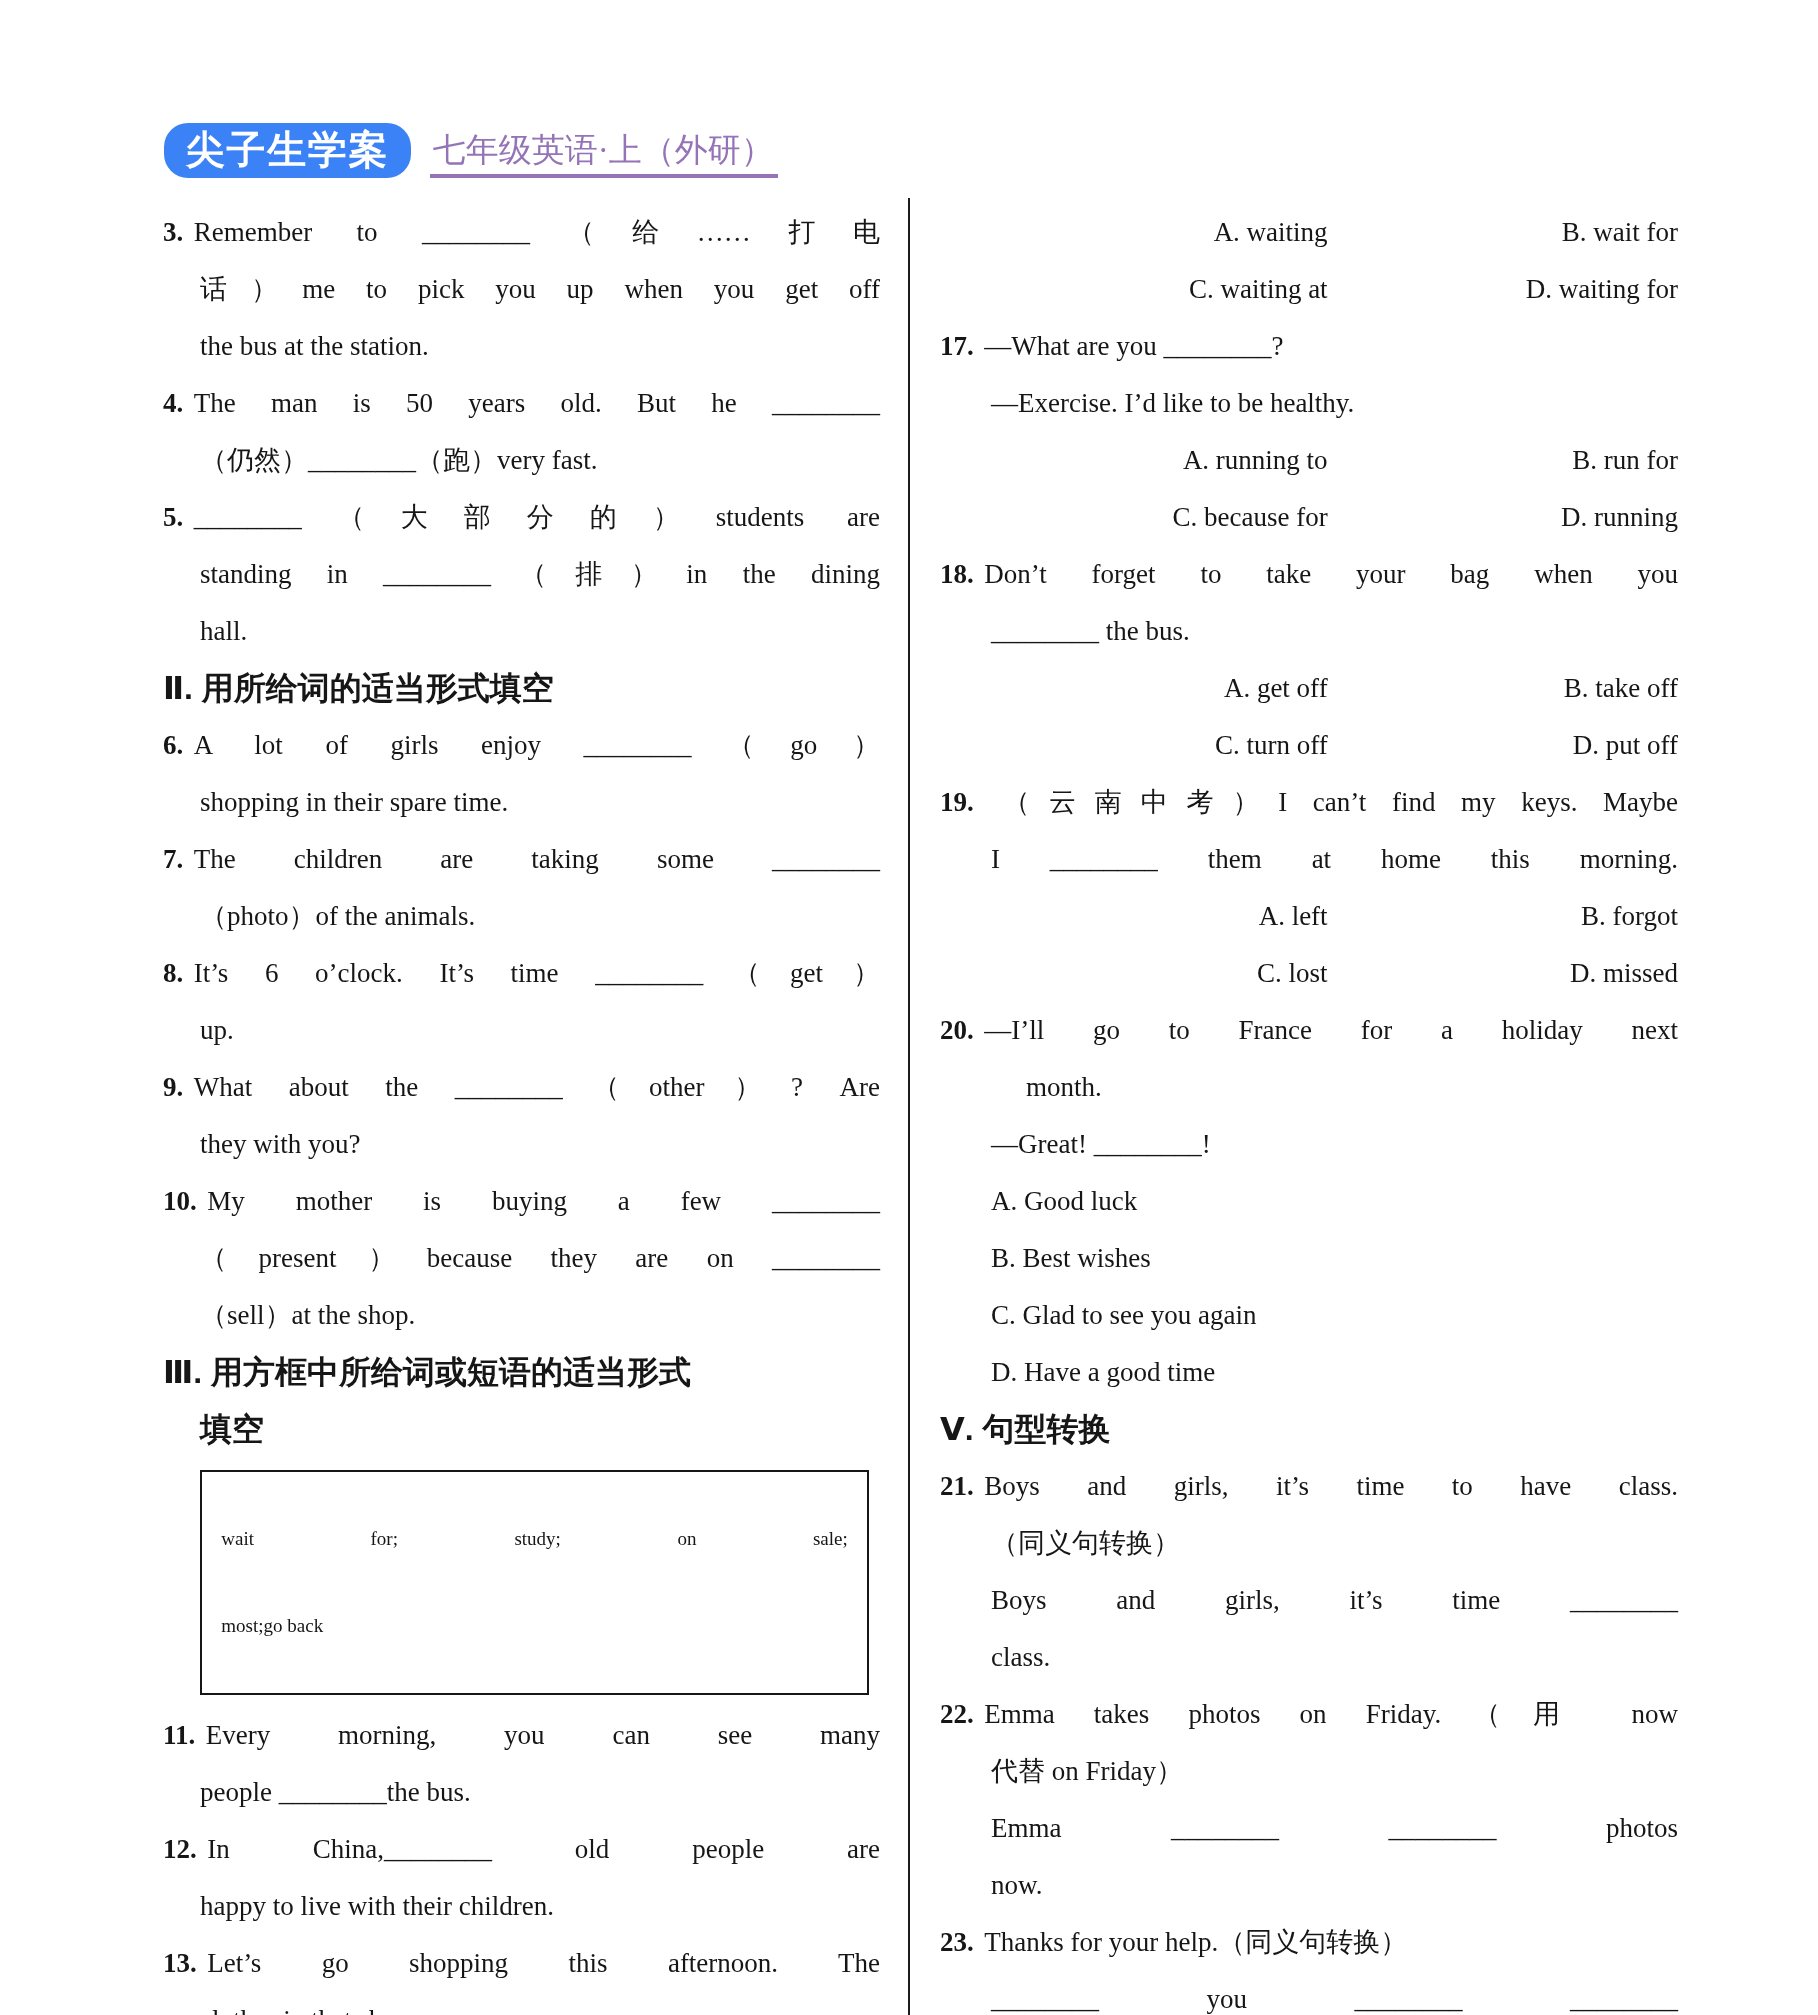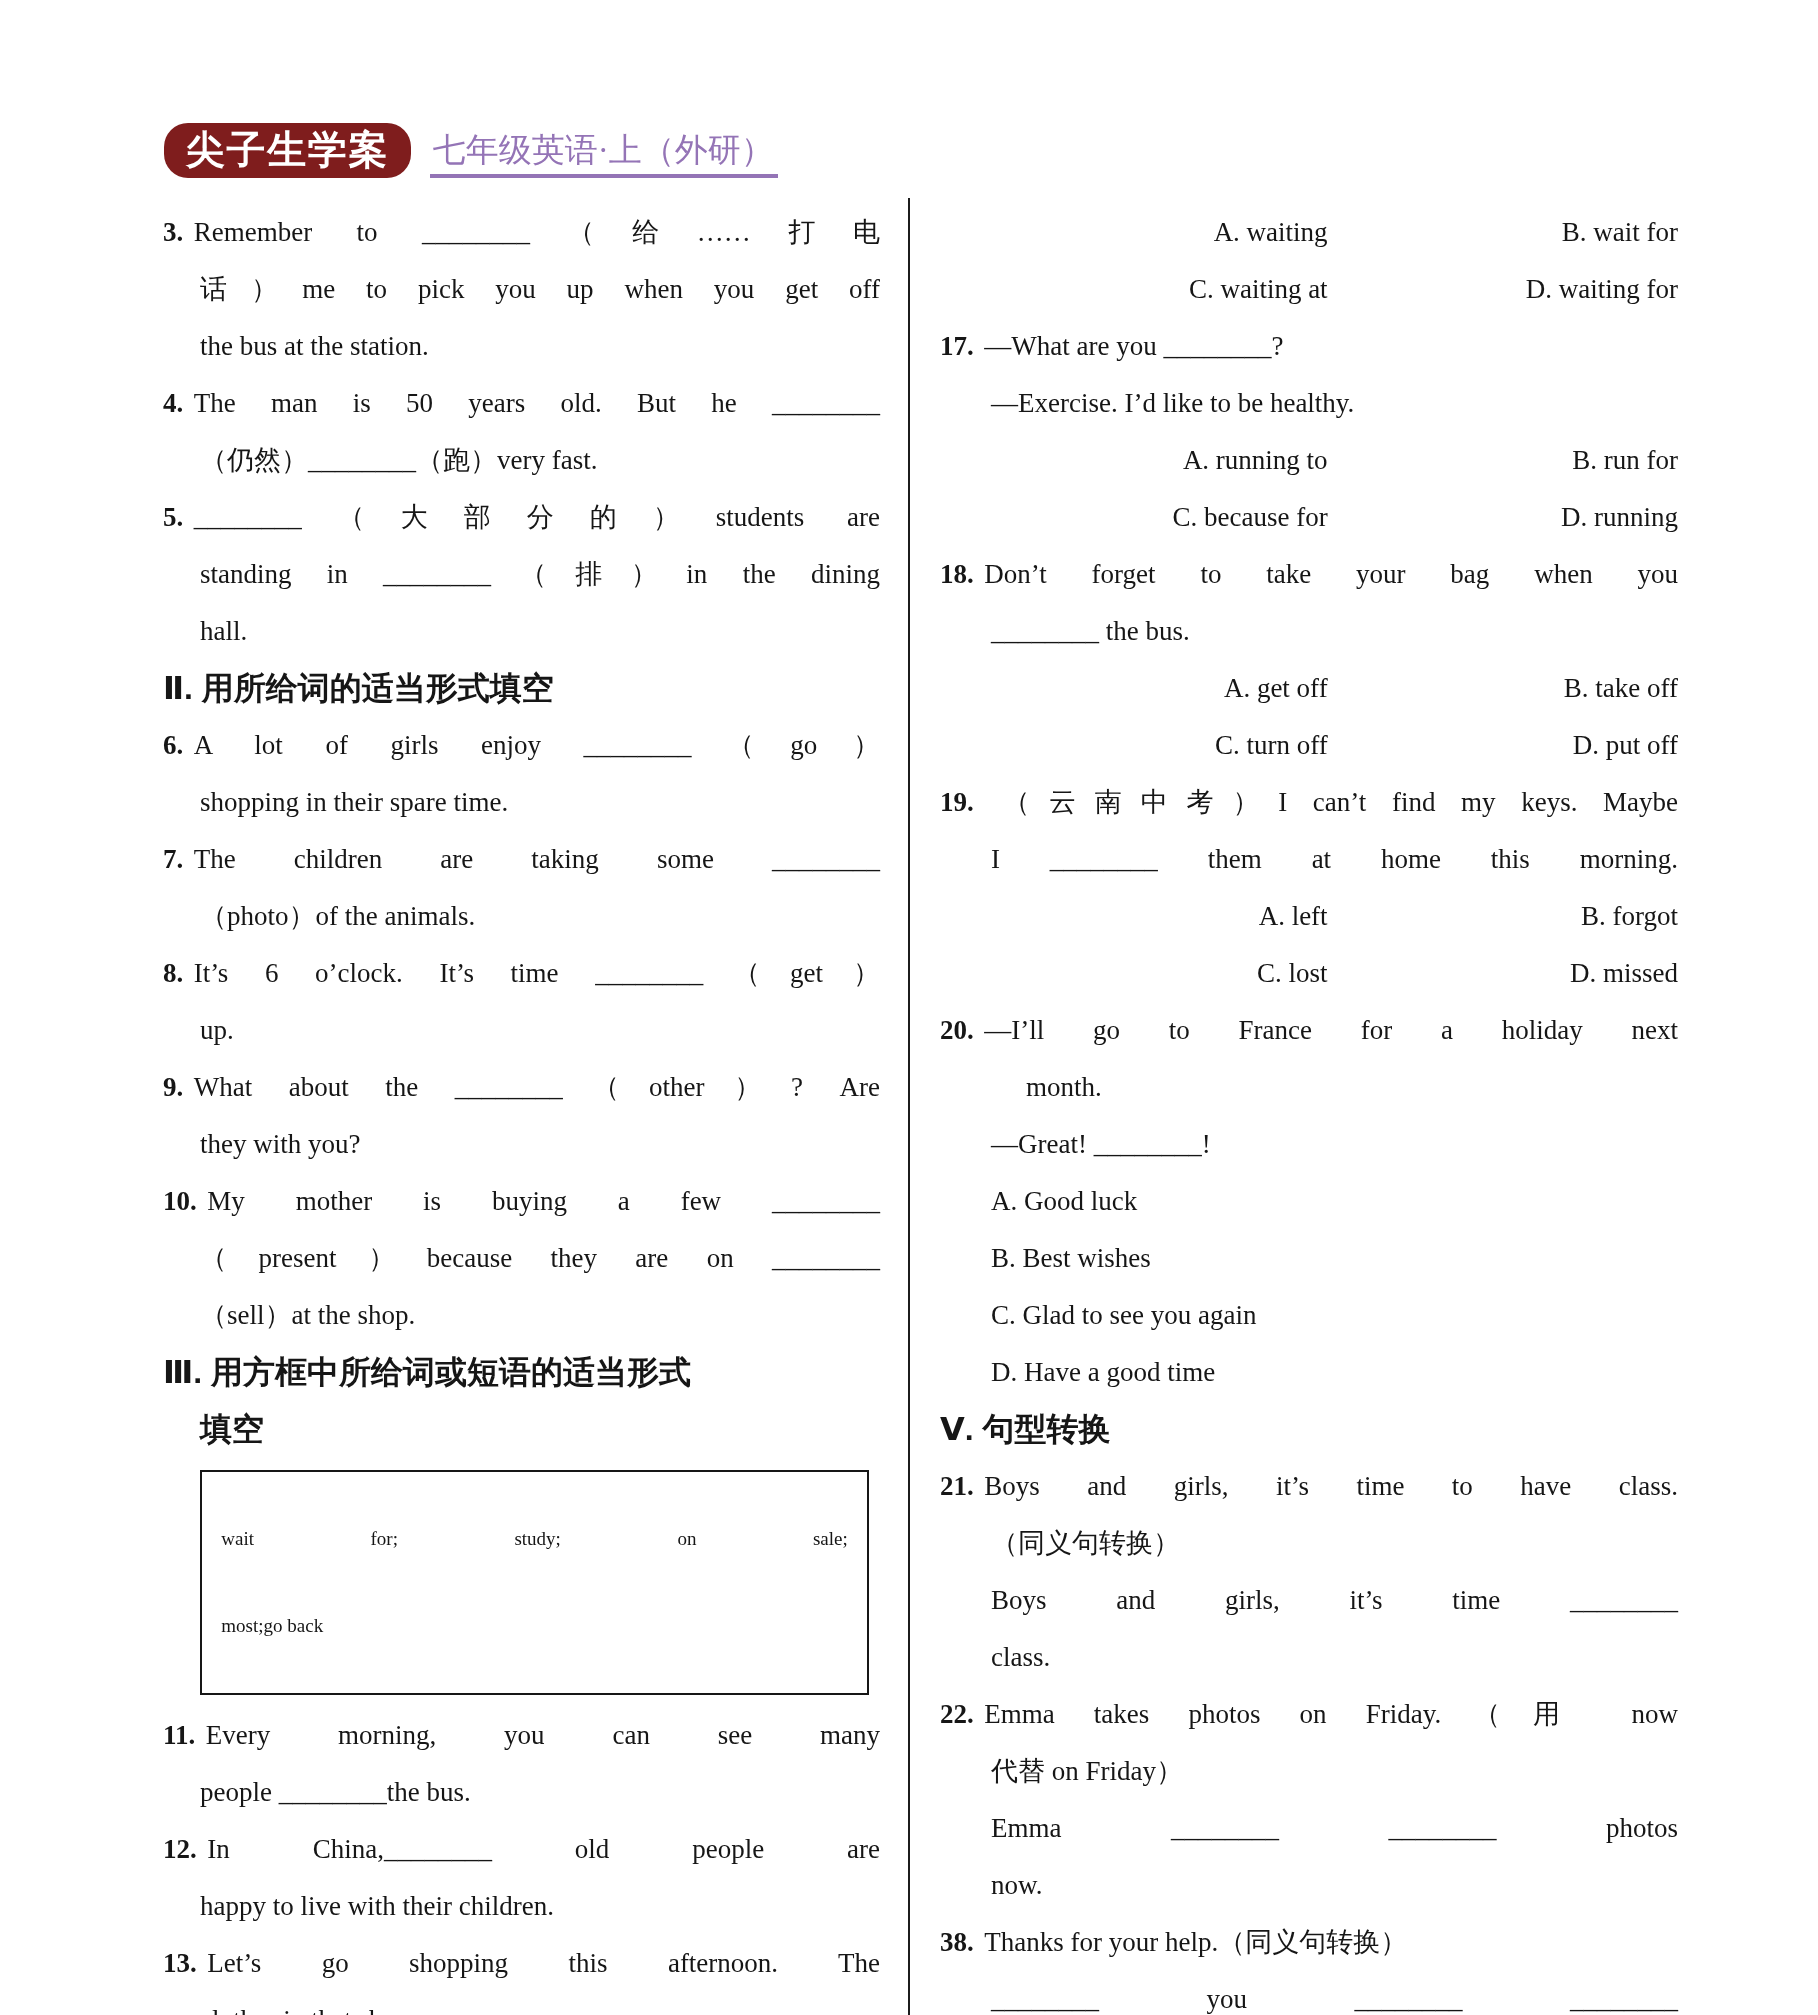--- a/index.html
+++ b/index.html
@@ -10,21 +10,21 @@
     color:#161616;
     font-family:"Liberation Serif","DejaVu Serif",serif;
   }
   
   header{
     position:absolute;left:164px;top:123px;
     display:flex;align-items:flex-end;
   }
   .badge{
     display:inline-block;
-    background:#7f1d1d;
+    background:#3b82f6;
     color:#ffffff;
     border-radius:24px;
     padding:7.3px 22px 8.9px 22px;
     font-family:"Liberation Sans","DejaVu Sans",sans-serif;
     font-weight:700;
     font-size:39px;
     line-height:1.0;
     letter-spacing:1.6px;
   }
   .htitle{
@@ -191,19 +191,19 @@
     <div class="row j"><span class="num">21.</span><span>Boys and girls, it’s time to have class.</span></div>
     <div class="row cont">（同义句转换）</div>
     <div class="row cont j">Boys and girls, it’s time ________</div>
     <div class="row cont">class.</div>
 
     <div class="row j"><span class="num">22.</span><span>Emma takes photos on Friday.（用 now</span></div>
     <div class="row cont">代替 on Friday）</div>
     <div class="row cont j">Emma ________ ________ photos</div>
     <div class="row cont">now.</div>
 
-    <div class="row"><span class="num">38.</span><span>Thanks for your help.（同义句转换）</span></div>
+    <div class="row"><span class="num">23.</span><span>Thanks for your help.（同义句转换）</span></div>
     <div class="row cont j">________ you ________ ________</div>
 
   </main>
 
 </div>
 
 
 </body></html>

